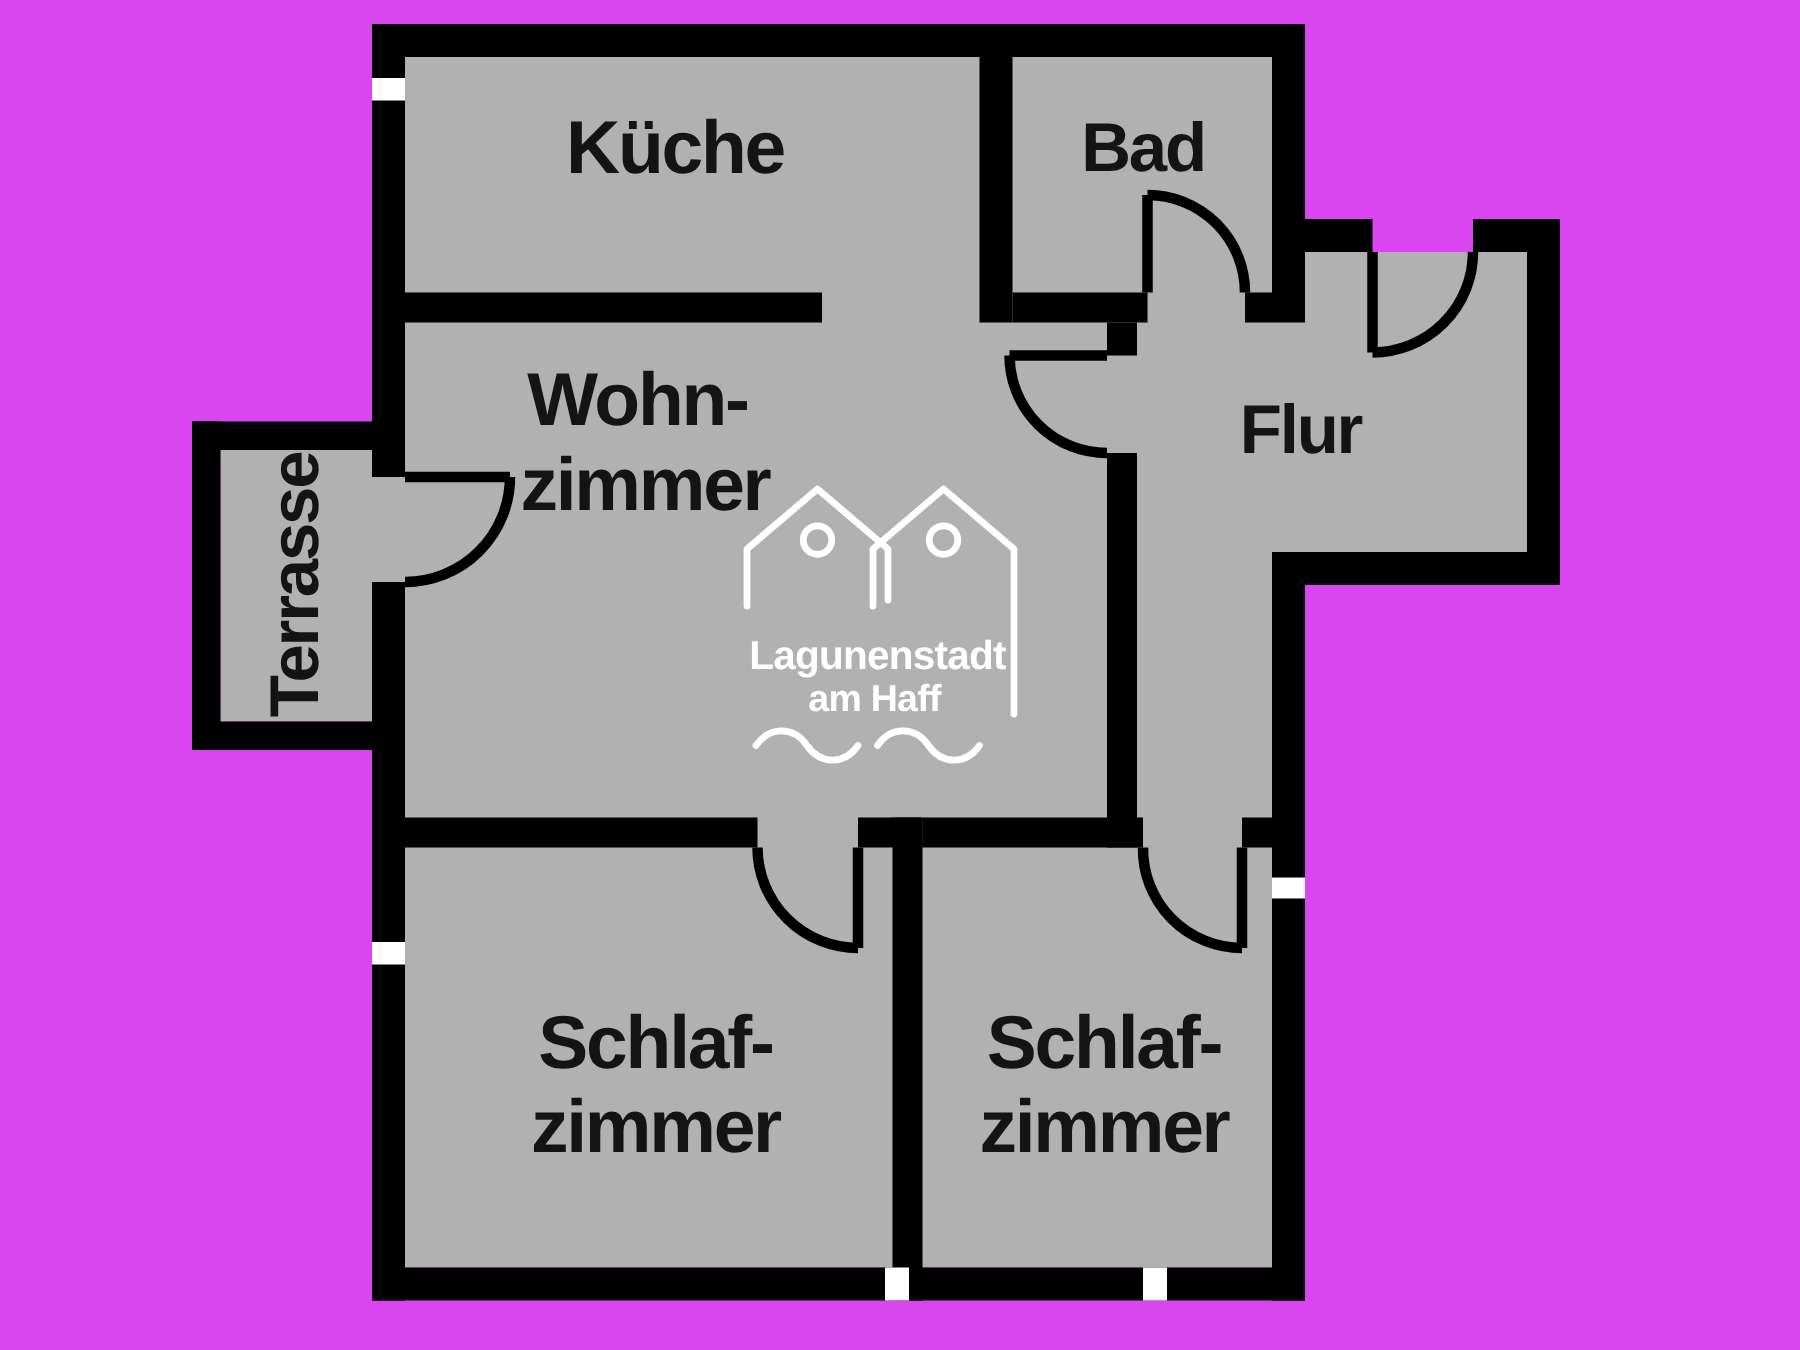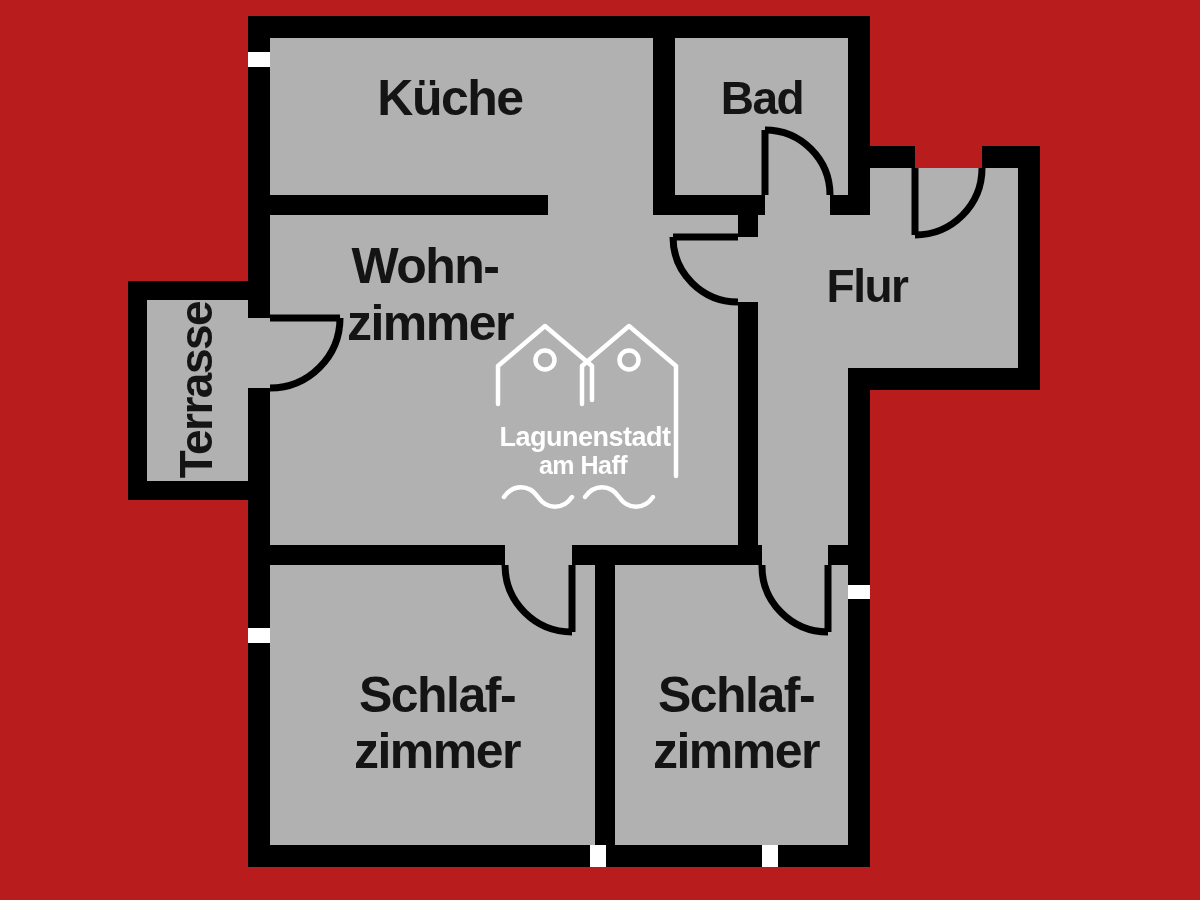--- a/index.html
+++ b/index.html
@@ -1,19 +1,19 @@
 <!DOCTYPE html>
 <html><head>
 <meta charset="utf-8">
 <style>
   html,body{margin:0;padding:0;background:#000;}
   .stage{
     position:relative;
     width:1200px;height:900px;
-    background:#b91c1c;
+    background:#d946ef;
     overflow:hidden;
     font-family:"Liberation Sans", sans-serif;
   }
   svg{display:block;}
   .room-label{
     font-family:"Liberation Sans", sans-serif;
     font-weight:bold;
     fill:#141414;
     font-size:50px;
     letter-spacing:-1.5px;

